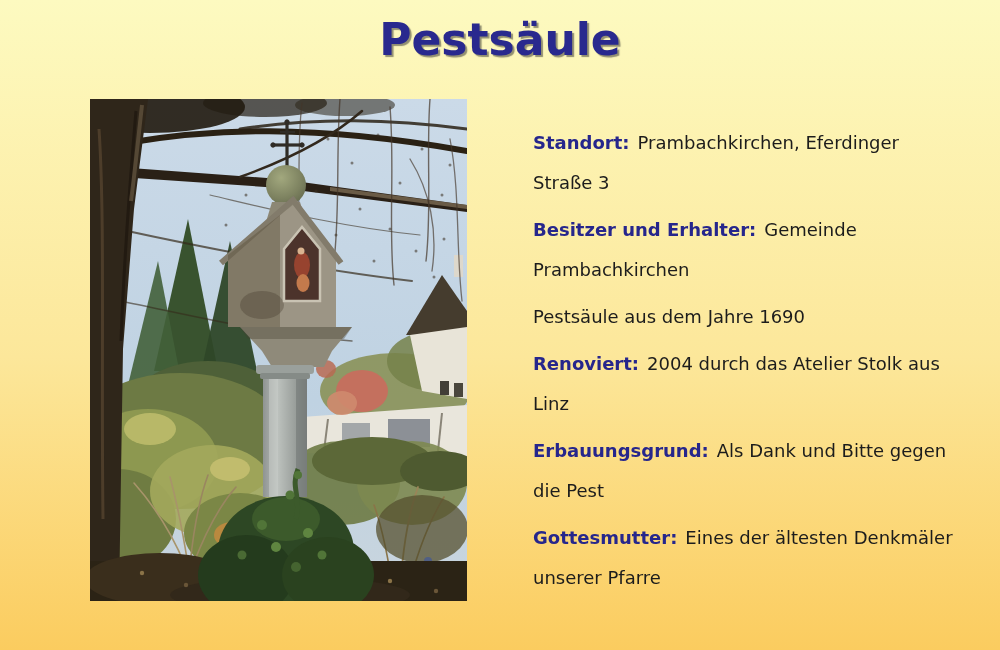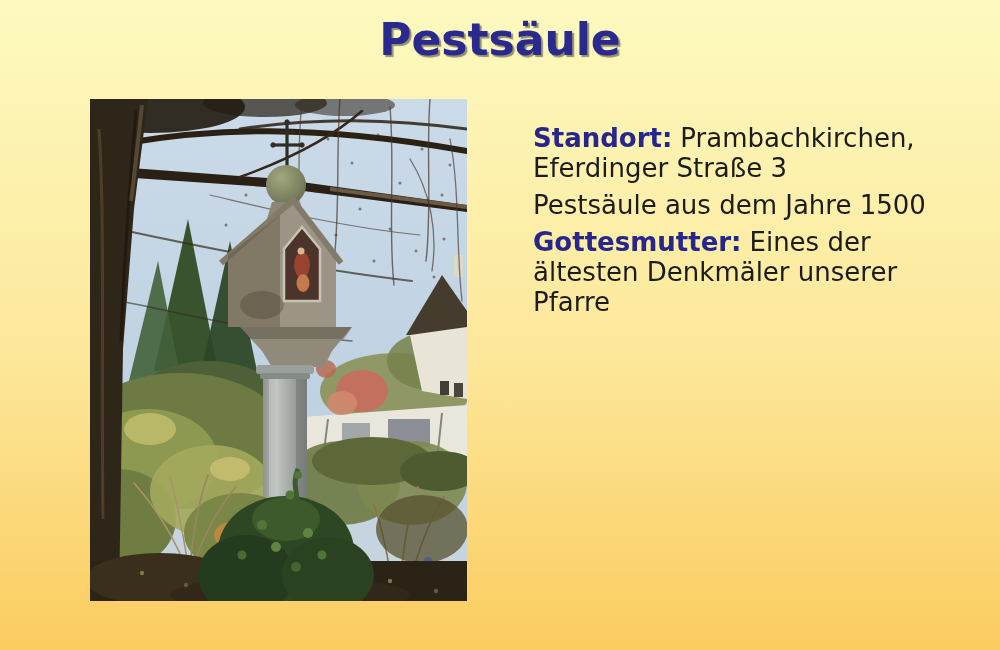--- a/index.html
+++ b/index.html
@@ -22,21 +22,21 @@
   }
   .photo{
     position:absolute;left:90px;top:99px;width:377px;height:502px;
   }
   .photo svg{display:block;width:377px;height:502px;}
   .facts{
     position:absolute;left:533px;top:123px;width:424px;
   }
   .fact{
     margin:0 0 7px 0;
-    font-size:26px;line-height:30px;
+    font-size:18px;line-height:40px;
     color:var(--c-text,#1C1C1C);
   }
   .fact-label{
     font-weight:bold;
     color:var(--c-label,#26268C);
   }
   .fact-label:not(:empty){margin-right:8px;}
 </style>
 </head>
 <body>
@@ -233,17 +233,20 @@
         <circle cx="186" cy="448" r="5" fill="#5f8540"></circle>
           <circle cx="232" cy="456" r="4.5" fill="#517538"></circle>
         <circle cx="152" cy="456" r="4.5" fill="#4a6a34"></circle>
           <circle cx="206" cy="468" r="5" fill="#456430"></circle>
       </g>
     </svg>
   </div>
 
   <div class="facts">
     <p class="fact"><span class="fact-label">Standort:</span><span class="fact-text">Prambachkirchen, Eferdinger Straße 3</span></p>
-    <p class="fact"><span class="fact-label"></span><span class="fact-text">Pestsäule aus dem Jahre 1500</span></p>
+    <p class="fact"><span class="fact-label">Besitzer und Erhalter:</span><span class="fact-text">Gemeinde Prambachkirchen</span></p>
+    <p class="fact"><span class="fact-label"></span><span class="fact-text">Pestsäule aus dem Jahre 1690</span></p>
+    <p class="fact"><span class="fact-label">Renoviert:</span><span class="fact-text">2004 durch das Atelier Stolk aus Linz</span></p>
+    <p class="fact"><span class="fact-label">Erbauungsgrund:</span><span class="fact-text">Als Dank und Bitte gegen die Pest</span></p>
     <p class="fact"><span class="fact-label">Gottesmutter:</span><span class="fact-text">Eines der ältesten Denkmäler unserer Pfarre</span></p>
   </div>
 
 </div>
 
 </body></html>

